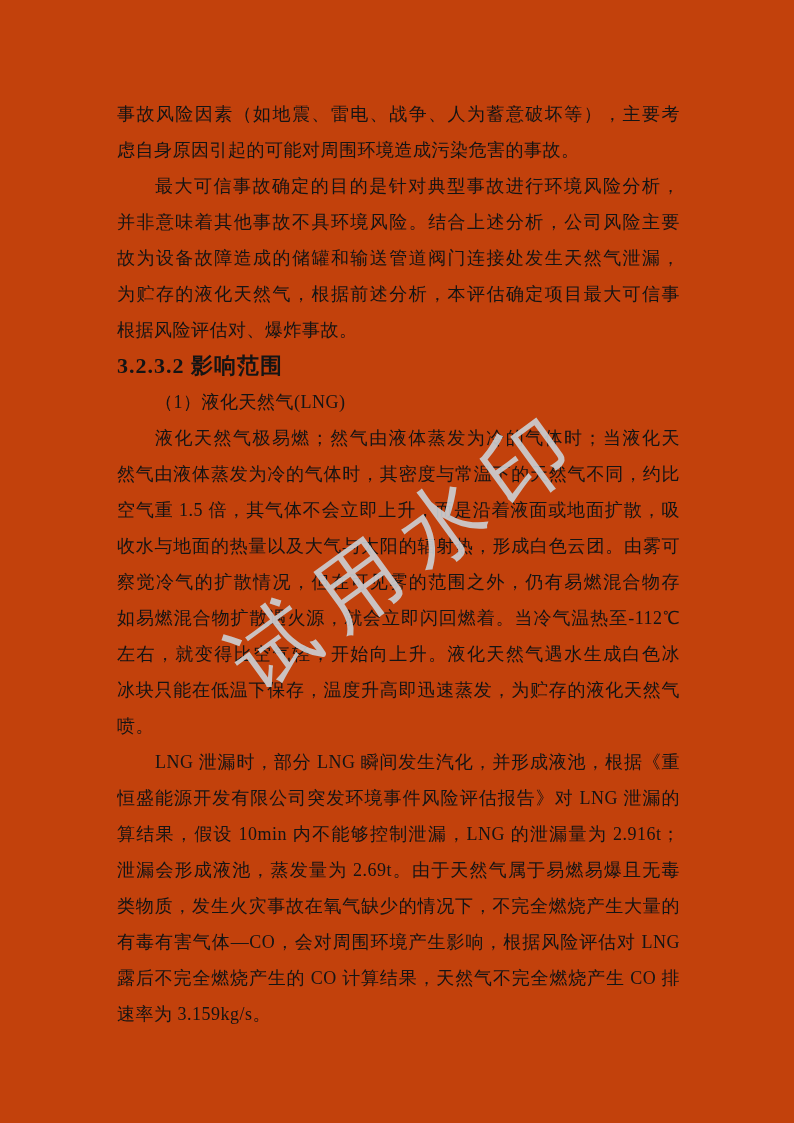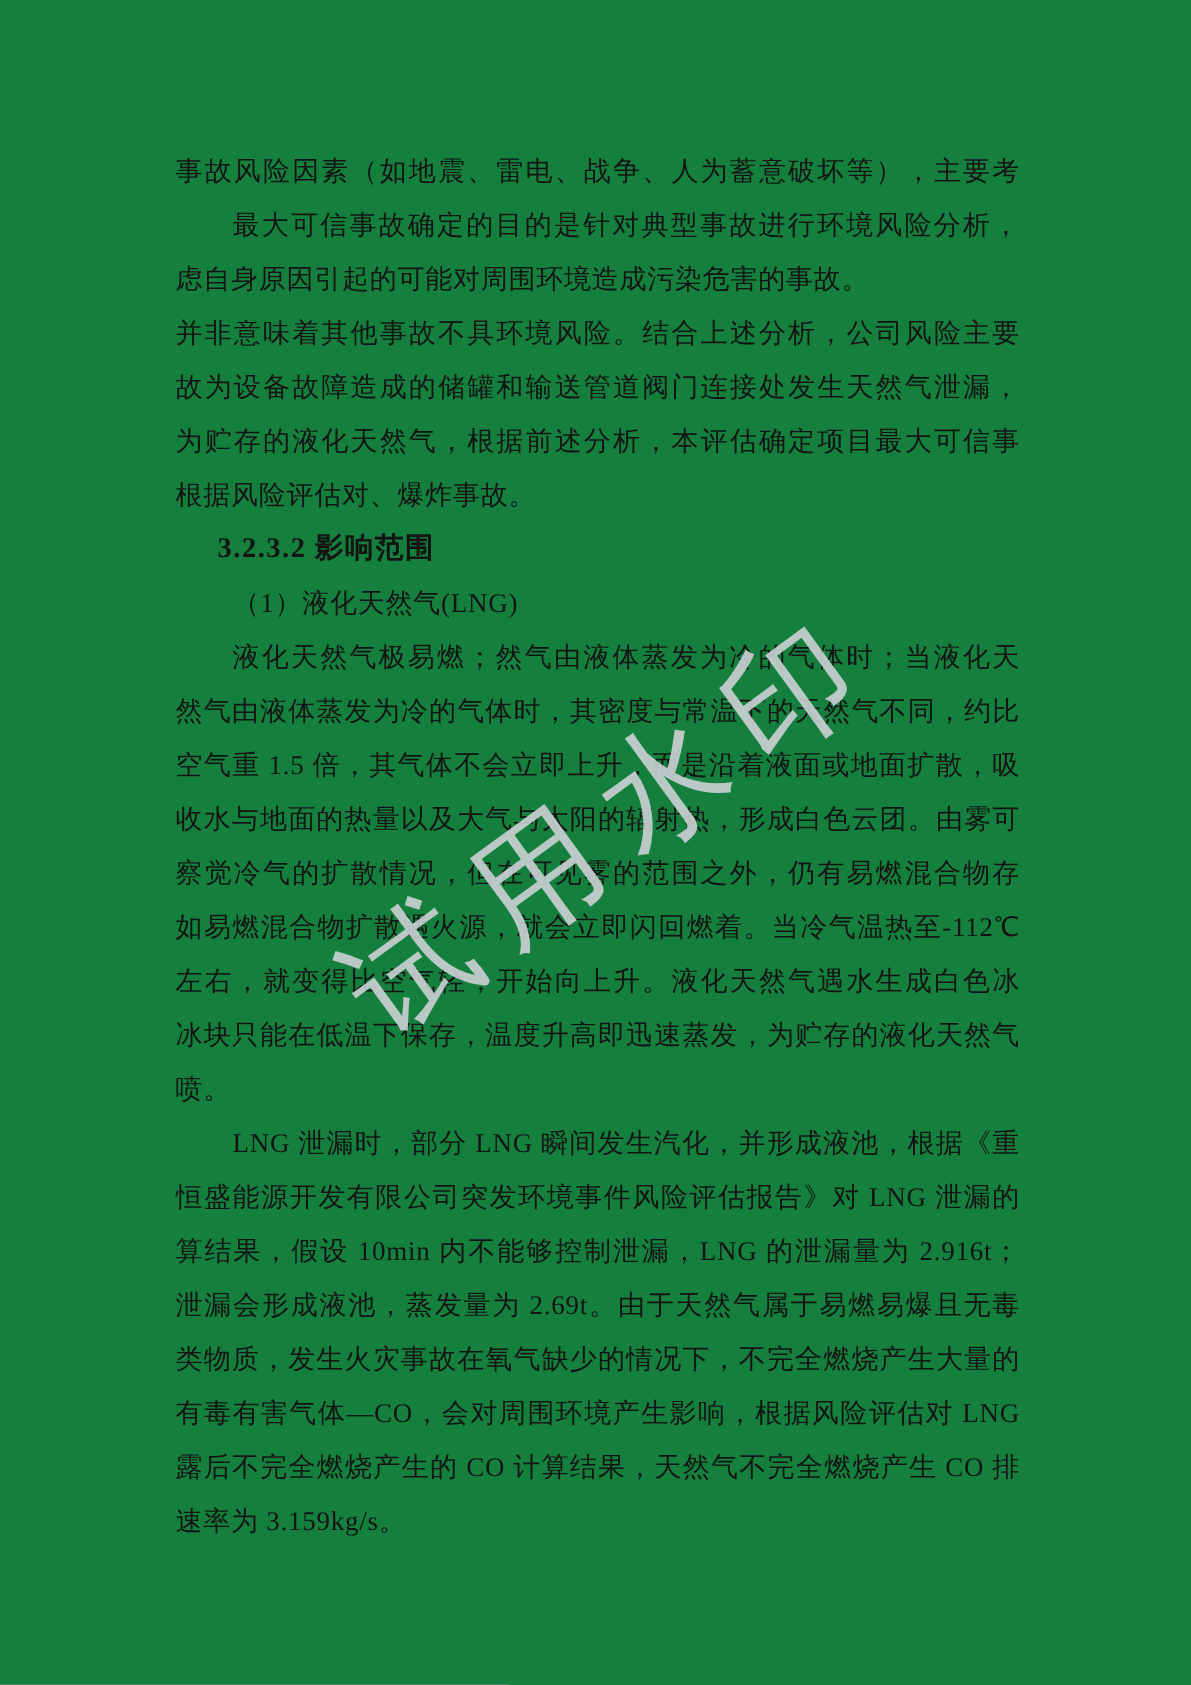--- a/index.html
+++ b/index.html
@@ -1,20 +1,20 @@
 <!DOCTYPE html>
 <html><head>
 <meta charset="utf-8">
 <style>
   html,body { margin:0; padding:0; background:#888; }
   .page {
     position:relative;
     width:794px; height:1123px;
     margin:0 auto;
-    background:#15803d;
+    background:#c2410c;
     font-family:"Liberation Serif", serif;
     color:#141414;
     overflow:hidden;
   }
   .content {
     position:absolute;
     left:117px; top:96px;
     width:563px;
   }
   .line {
@@ -27,25 +27,24 @@
     overflow:hidden;
     white-space:normal;
   }
   .line.last {
     text-align:left;
     text-align-last:left;
   }
   .line.indent { text-indent:38px; }
   .line.heading {
     font-weight:700;
-    font-size:19px;
+    font-size:22px;
     text-align:left;
     text-align-last:left;
     letter-spacing:1px;
-    margin-left:28px;
   }
   .watermark {
     position:absolute;
     left:200px; top:506px;
     font-family:"Liberation Sans", sans-serif;
     font-size:84px;
     line-height:84px;
     letter-spacing:20px;
     color:#ccd1d5;
     opacity:0.9;
@@ -65,22 +64,22 @@
     color:#1a1a2e;
     margin-left:20px;
   }
 </style>
 </head>
 <body>
 
 <div class="page">
   <div class="content">
       <div class="line">事故风险因素（如地震、雷电、战争、人为蓄意破坏等），主要考</div>
+      <div class="line last">虑自身原因引起的可能对周围环境造成污染危害的事故。</div>
       <div class="line indent">最大可信事故确定的目的是针对典型事故进行环境风险分析，</div>
-      <div class="line last">虑自身原因引起的可能对周围环境造成污染危害的事故。</div>
       <div class="line">并非意味着其他事故不具环境风险。结合上述分析，公司风险主要</div>
       <div class="line">故为设备故障造成的储罐和输送管道阀门连接处发生天然气泄漏，</div>
       <div class="line">为贮存的液化天然气，根据前述分析，本评估确定项目最大可信事</div>
       <div class="line last">根据风险评估对、爆炸事故。</div>
       <div class="line heading">3.2.3.2 影响范围</div>
       <div class="line indent last">（1）液化天然气(LNG)</div>
       <div class="line indent">液化天然气极易燃；然气由液体蒸发为冷的气体时；当液化天</div>
       <div class="line">然气由液体蒸发为冷的气体时，其密度与常温下的天然气不同，约比</div>
       <div class="line">空气重 1.5 倍，其气体不会立即上升，而是沿着液面或地面扩散，吸</div>
       <div class="line">收水与地面的热量以及大气与太阳的辐射热，形成白色云团。由雾可</div>

